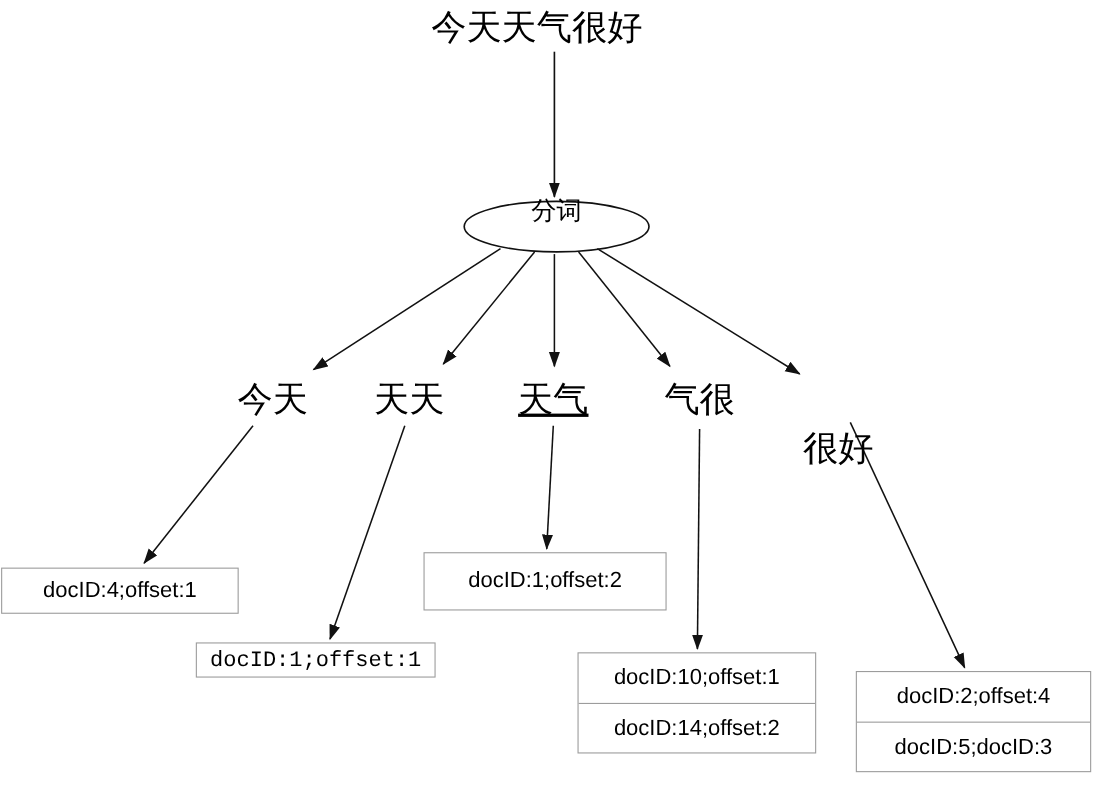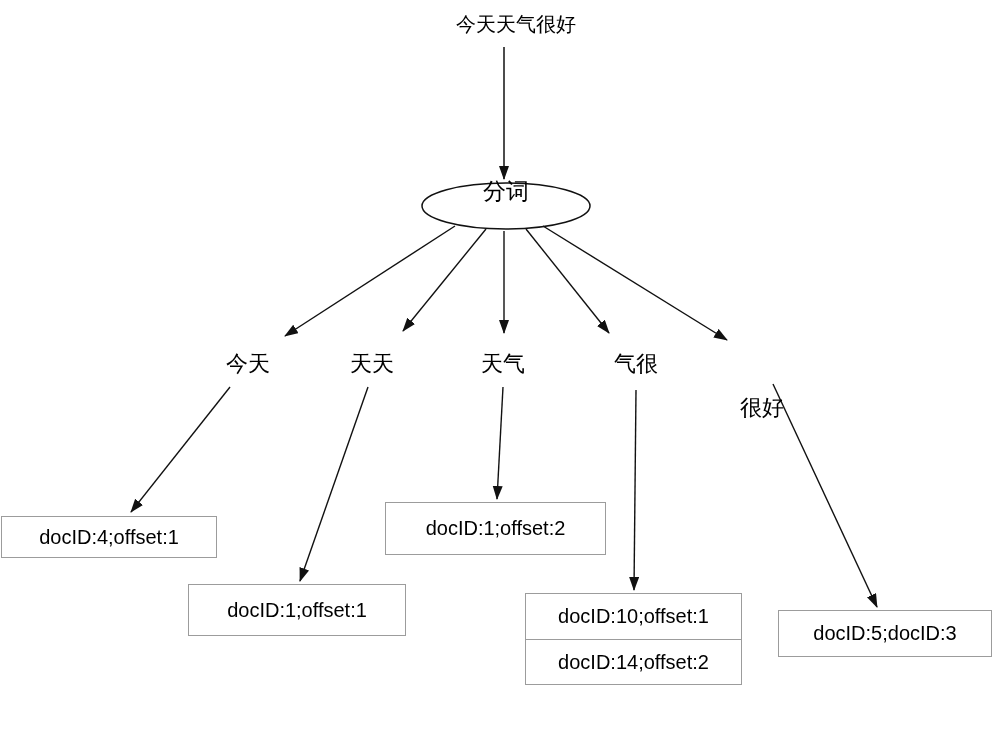--- a/index.html
+++ b/index.html
@@ -25,42 +25,42 @@
     z-index: 1;
   }
   .label {
     position: absolute;
     z-index: 2;
     text-align: center;
     white-space: nowrap;
     color: #000000;
   }
   .source-text {
-    left: 366px;
+    left: 338px;
     top: 11px;
     width: 300px;
-    font-size: 20px;
+    font-size: 32px;
     line-height: 26px;
   }
   .segmenter-label {
     left: 446px;
     top: 179px;
     width: 120px;
     font-size: 23px;
     line-height: 25px;
   }
   .token {
     top: 350px;
     width: 100px;
-    font-size: 22px;
+    font-size: 32px;
     line-height: 27px;
   }
   .token-0 { left: 198px; }
   .token-1 { left: 322px; }
-  .token-2 { left: 453px; }
+  .token-2 { left: 453px; text-decoration: underline; }
   .token-3 { left: 586px; }
   .token-4 { left: 712px; margin-top: 44px; }
   .posting-box {
     position: absolute;
     z-index: 2;
     box-sizing: border-box;
     background: #ffffff;
     border: 1.5px solid #9c9c9c;
     display: flex;
     align-items: center;
@@ -81,21 +81,21 @@
     display: flex;
     align-items: center;
     justify-content: center;
     font-size: 20px;
     color: #000000;
   }
   .posting-row + .posting-row {
     border-top: 1.5px solid #9c9c9c;
   }
   .posting-0 { left: 1px;   top: 516px; width: 216px; height: 42px; text-align: center; }
-  .posting-1 { left: 188px; top: 584px; width: 218px; height: 52px; }
+  .posting-1 { left: 178px; top: 584px; width: 218px; height: 32px; font-family: Liberation Mono, monospace; }
   .posting-2 { left: 385px; top: 502px; width: 221px; height: 53px; }
   .posting-group-3 { left: 525px; top: 593px; width: 217px; }
   .posting-group-4 { left: 778px; top: 610px; width: 214px; }
 </style>
 </head>
 <body>
 
 <div class="canvas">
 
   <svg class="edges-svg" viewBox="0 0 995 731" xmlns="http://www.w3.org/2000/svg">
@@ -135,16 +135,17 @@
   <div class="posting-box posting-0">docID:4;offset:1</div>
   <div class="posting-box posting-1">docID:1;offset:1</div>
   <div class="posting-box posting-2">docID:1;offset:2</div>
 
   <div class="posting-group posting-group-3">
     <div class="posting-row">docID:10;offset:1</div>
     <div class="posting-row">docID:14;offset:2</div>
   </div>
 
   <div class="posting-group posting-group-4">
+    <div class="posting-row">docID:2;offset:4</div>
     <div class="posting-row">docID:5;docID:3</div>
   </div>
 
 </div>
 
 </body></html>

